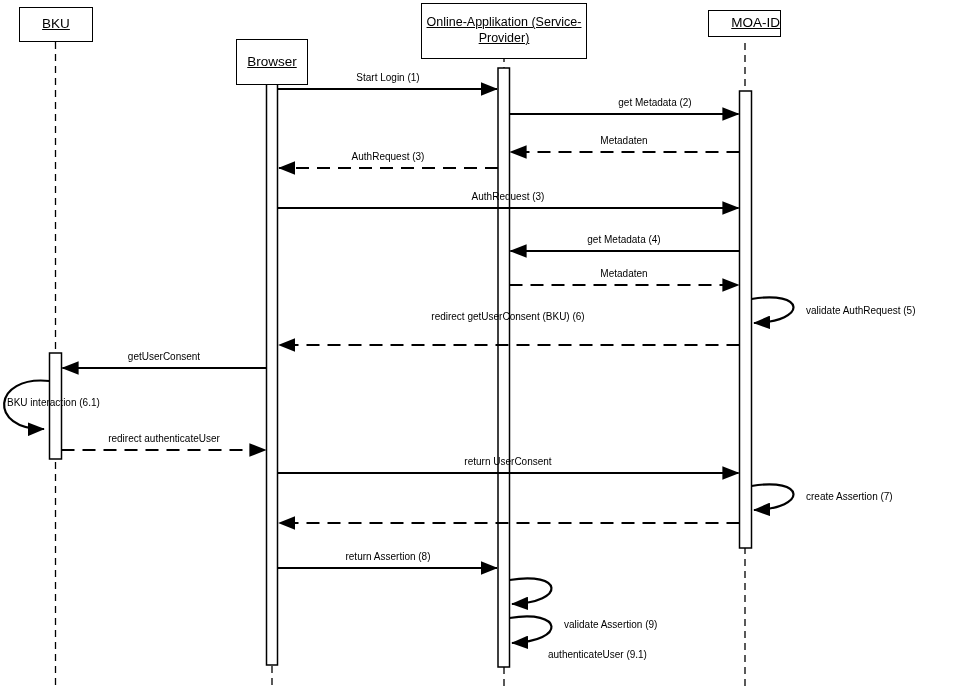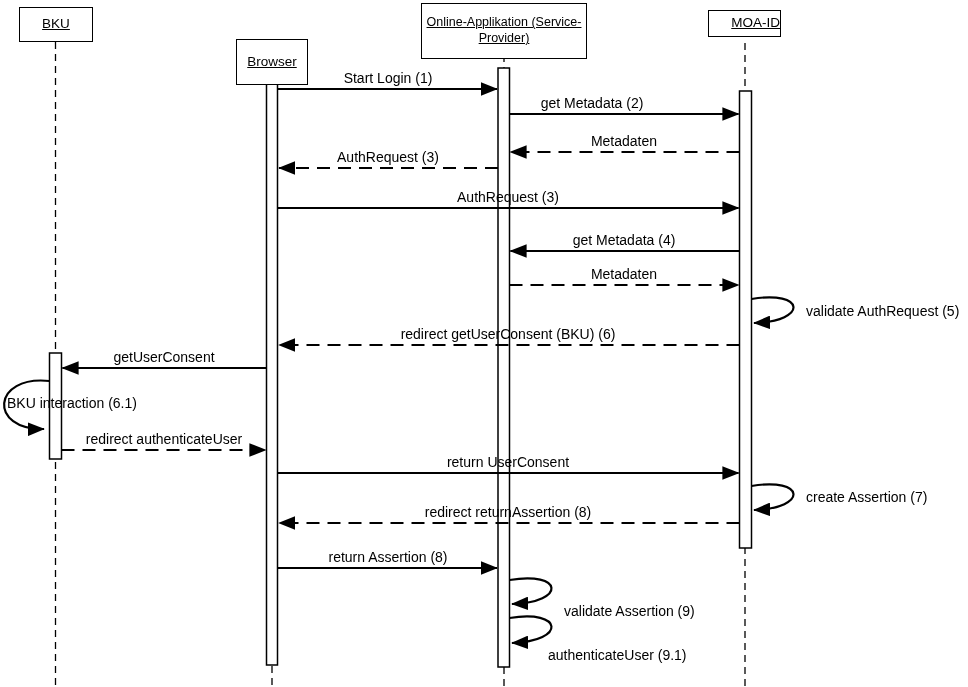--- a/index.html
+++ b/index.html
@@ -27,21 +27,21 @@
     display:flex; align-items:center; justify-content:center;
     text-align:center;
     box-sizing:border-box;
     font-size:13.5px;
   }
   .actor-box .actor-name { text-decoration: underline; line-height:1.25; }
   .actor-box.wide { font-size:12.5px; padding:0 1px; }
 
   .msg-label {
     position:absolute;
-    font-size:14px;
+    font-size:10px;
     line-height:18px;
     white-space:nowrap;
     transform:translateX(-50%);
   }
   .msg-label.left-anchored { transform:none; }
 </style>
 </head>
 <body>
 
 <div class="canvas">
@@ -90,31 +90,30 @@
     <span class="actor-name">Browser</span>
   </div>
   <div class="actor-box wide" style="left:421px; top:3px; width:166px; height:56px;">
     <span class="actor-name">Online-Applikation (Service-Provider)</span>
   </div>
   <div class="actor-box" style="left:708px; top:10px; width:73px; height:27px;justify-content:flex-end;">
     <span class="actor-name">MOA-ID</span>
   </div>
 
   <div class="msg-label" style="left:388px; top:69px;">Start Login (1)</div>
-  <div class="msg-label" style="left:592px; top:94px;">get Metadata (2)</div>
+  <div class="msg-label" style="left:655px; top:94px;">get Metadata (2)</div>
   <div class="msg-label" style="left:624px; top:132px;">Metadaten</div>
   <div class="msg-label" style="left:388px; top:148px;">AuthRequest (3)</div>
   <div class="msg-label" style="left:508px; top:188px;">AuthRequest (3)</div>
   <div class="msg-label" style="left:624px; top:231px;">get Metadata (4)</div>
   <div class="msg-label" style="left:624px; top:265px;">Metadaten</div>
   <div class="msg-label left-anchored" style="left:806px; top:302px;text-align:center;">validate AuthRequest (5)</div>
-  <div class="msg-label" style="left:508px; top:325px;text-align:center;">redirect getUserConsent (BKU) (6)</div>
+  <div class="msg-label" style="left:508px; top:308px;text-align:center;">redirect getUserConsent (BKU) (6)</div>
   <div class="msg-label" style="left:164px; top:348px;">getUserConsent</div>
   <div class="msg-label left-anchored" style="left:7px; top:394px;">BKU interaction (6.1)</div>
   <div class="msg-label" style="left:164px; top:430px;">redirect authenticateUser</div>
   <div class="msg-label" style="left:508px; top:453px;">return UserConsent</div>
   <div class="msg-label left-anchored" style="left:806px; top:488px;">create Assertion (7)</div>
-  <div class="msg-label" style="left:508px; top:503px;">redirect returnAssertion (8)</div>
   <div class="msg-label" style="left:388px; top:548px;">return Assertion (8)</div>
-  <div class="msg-label left-anchored" style="left:564px; top:602px;">validate Assertion (9)</div>
+  <div class="msg-label left-anchored" style="left:564px; top:616px;">validate Assertion (9)</div>
   <div class="msg-label left-anchored" style="left:548px; top:622px;margin-top:24px;">authenticateUser (9.1)</div>
 
 </div>
 
 </body></html>

